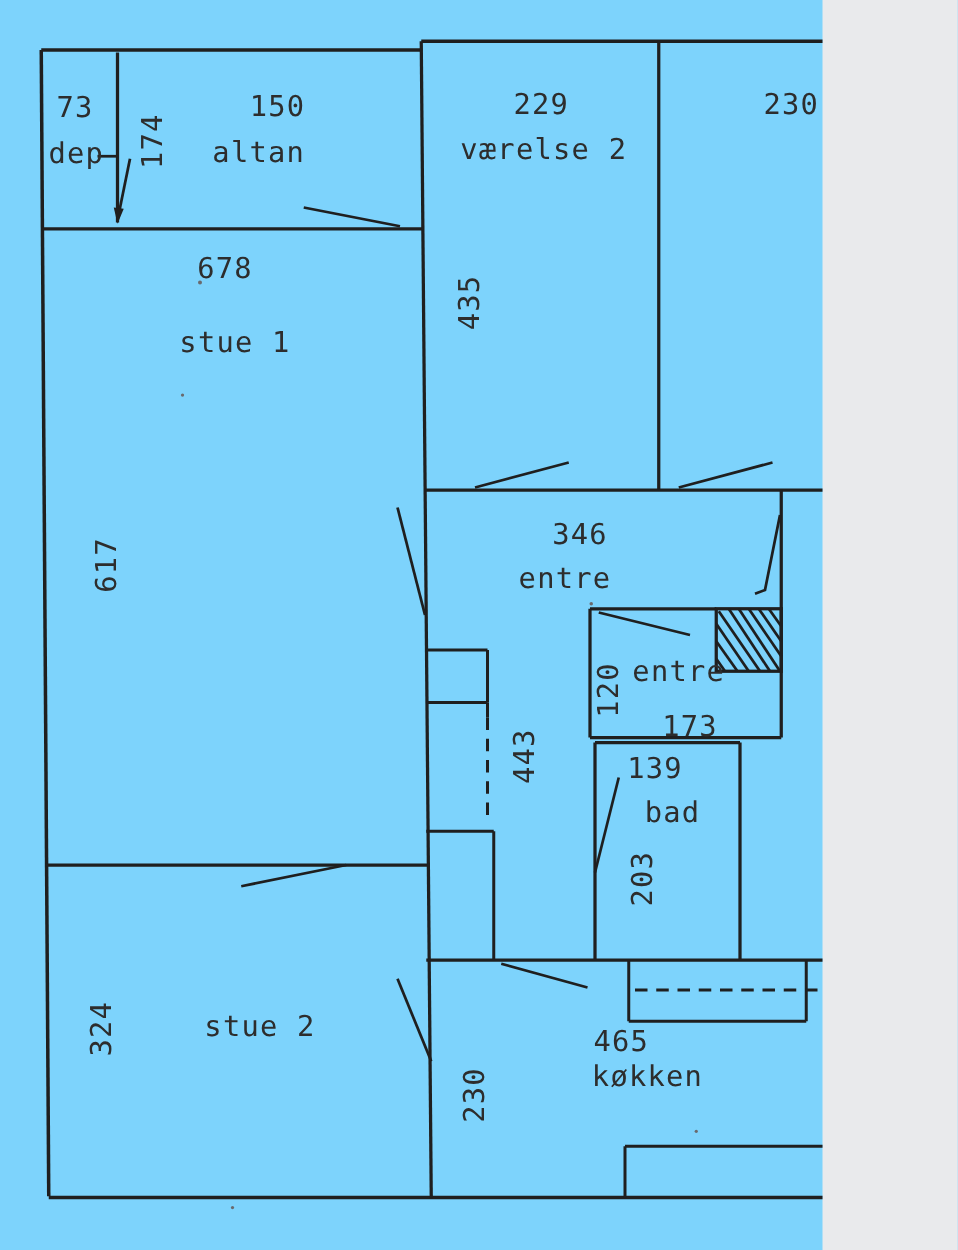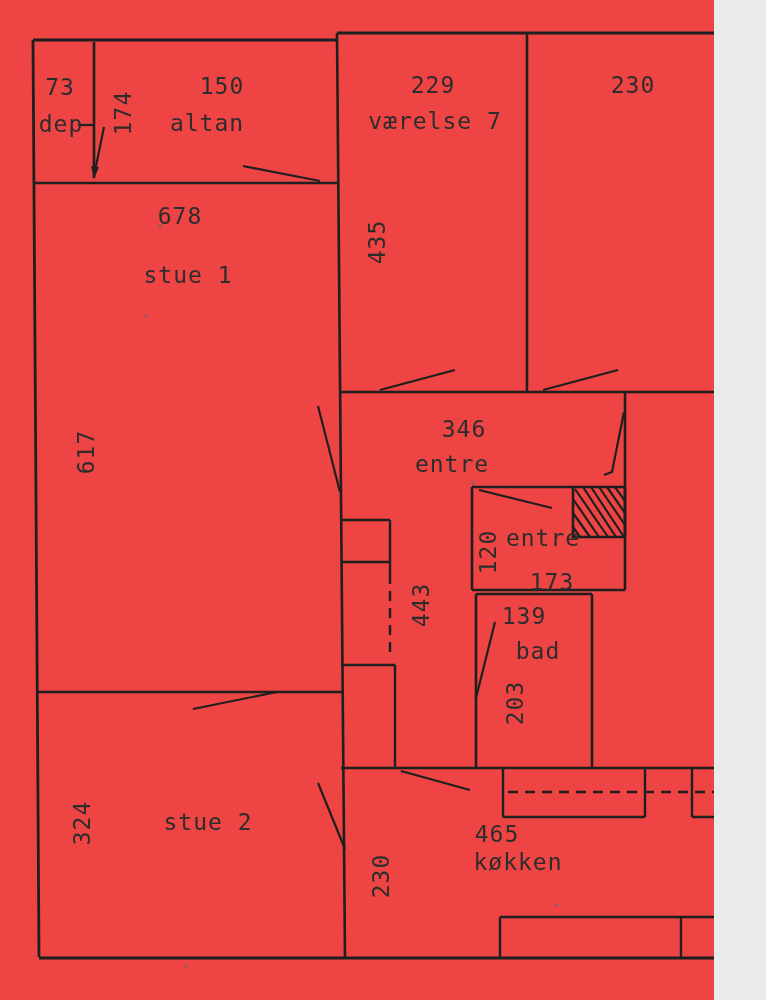--- a/index.html
+++ b/index.html
@@ -1,19 +1,19 @@
 <!DOCTYPE html>
 <html><head>
 <meta charset="utf-8">
 <style>
   html,body{margin:0;padding:0;background:#e9eaec;}
   .page{
     position:relative;
-    width:714px;height:1000px;
-    background:#ef4444;
+    width:658px;height:1000px;
+    background:#7dd3fc;
     overflow:hidden;
     font-family:"DejaVu Sans Mono", monospace;
     text-decoration:underline;
   }
   .plan-svg{position:absolute;left:0;top:0;}
   .lbl{
     position:absolute;
     font-size:23px;
     line-height:1;
     color:#2d2d2d;
@@ -120,21 +120,21 @@
   </svg>
 
   <div class="lbl" style="left:60px;  top:87px;">73</div>
   <div class="lbl" style="left:61px;  top:124px;">dep</div>
   <div class="lbl v" style="left:123px; top:113px;">174</div>
 
   <div class="lbl" style="left:222px; top:86px;">150</div>
   <div class="lbl" style="left:207px; top:123px;">altan</div>
 
   <div class="lbl" style="left:433px; top:85px;">229</div>
-  <div class="lbl" style="left:435px; top:121px;">værelse 7</div>
+  <div class="lbl" style="left:435px; top:121px;">værelse 2</div>
   <div class="lbl v" style="left:377px; top:242px;">435</div>
 
   <div class="lbl" style="left:633px; top:85px;">230</div>
 
   <div class="lbl" style="left:180px; top:216px;">678</div>
   <div class="lbl" style="left:188px; top:275px;">stue 1</div>
   <div class="lbl v" style="left:86px;  top:452px;">617</div>
 
   <div class="lbl" style="left:464px; top:429px;">346</div>
   <div class="lbl" style="left:409px; top:464px;margin-left:43px;">entre</div>

